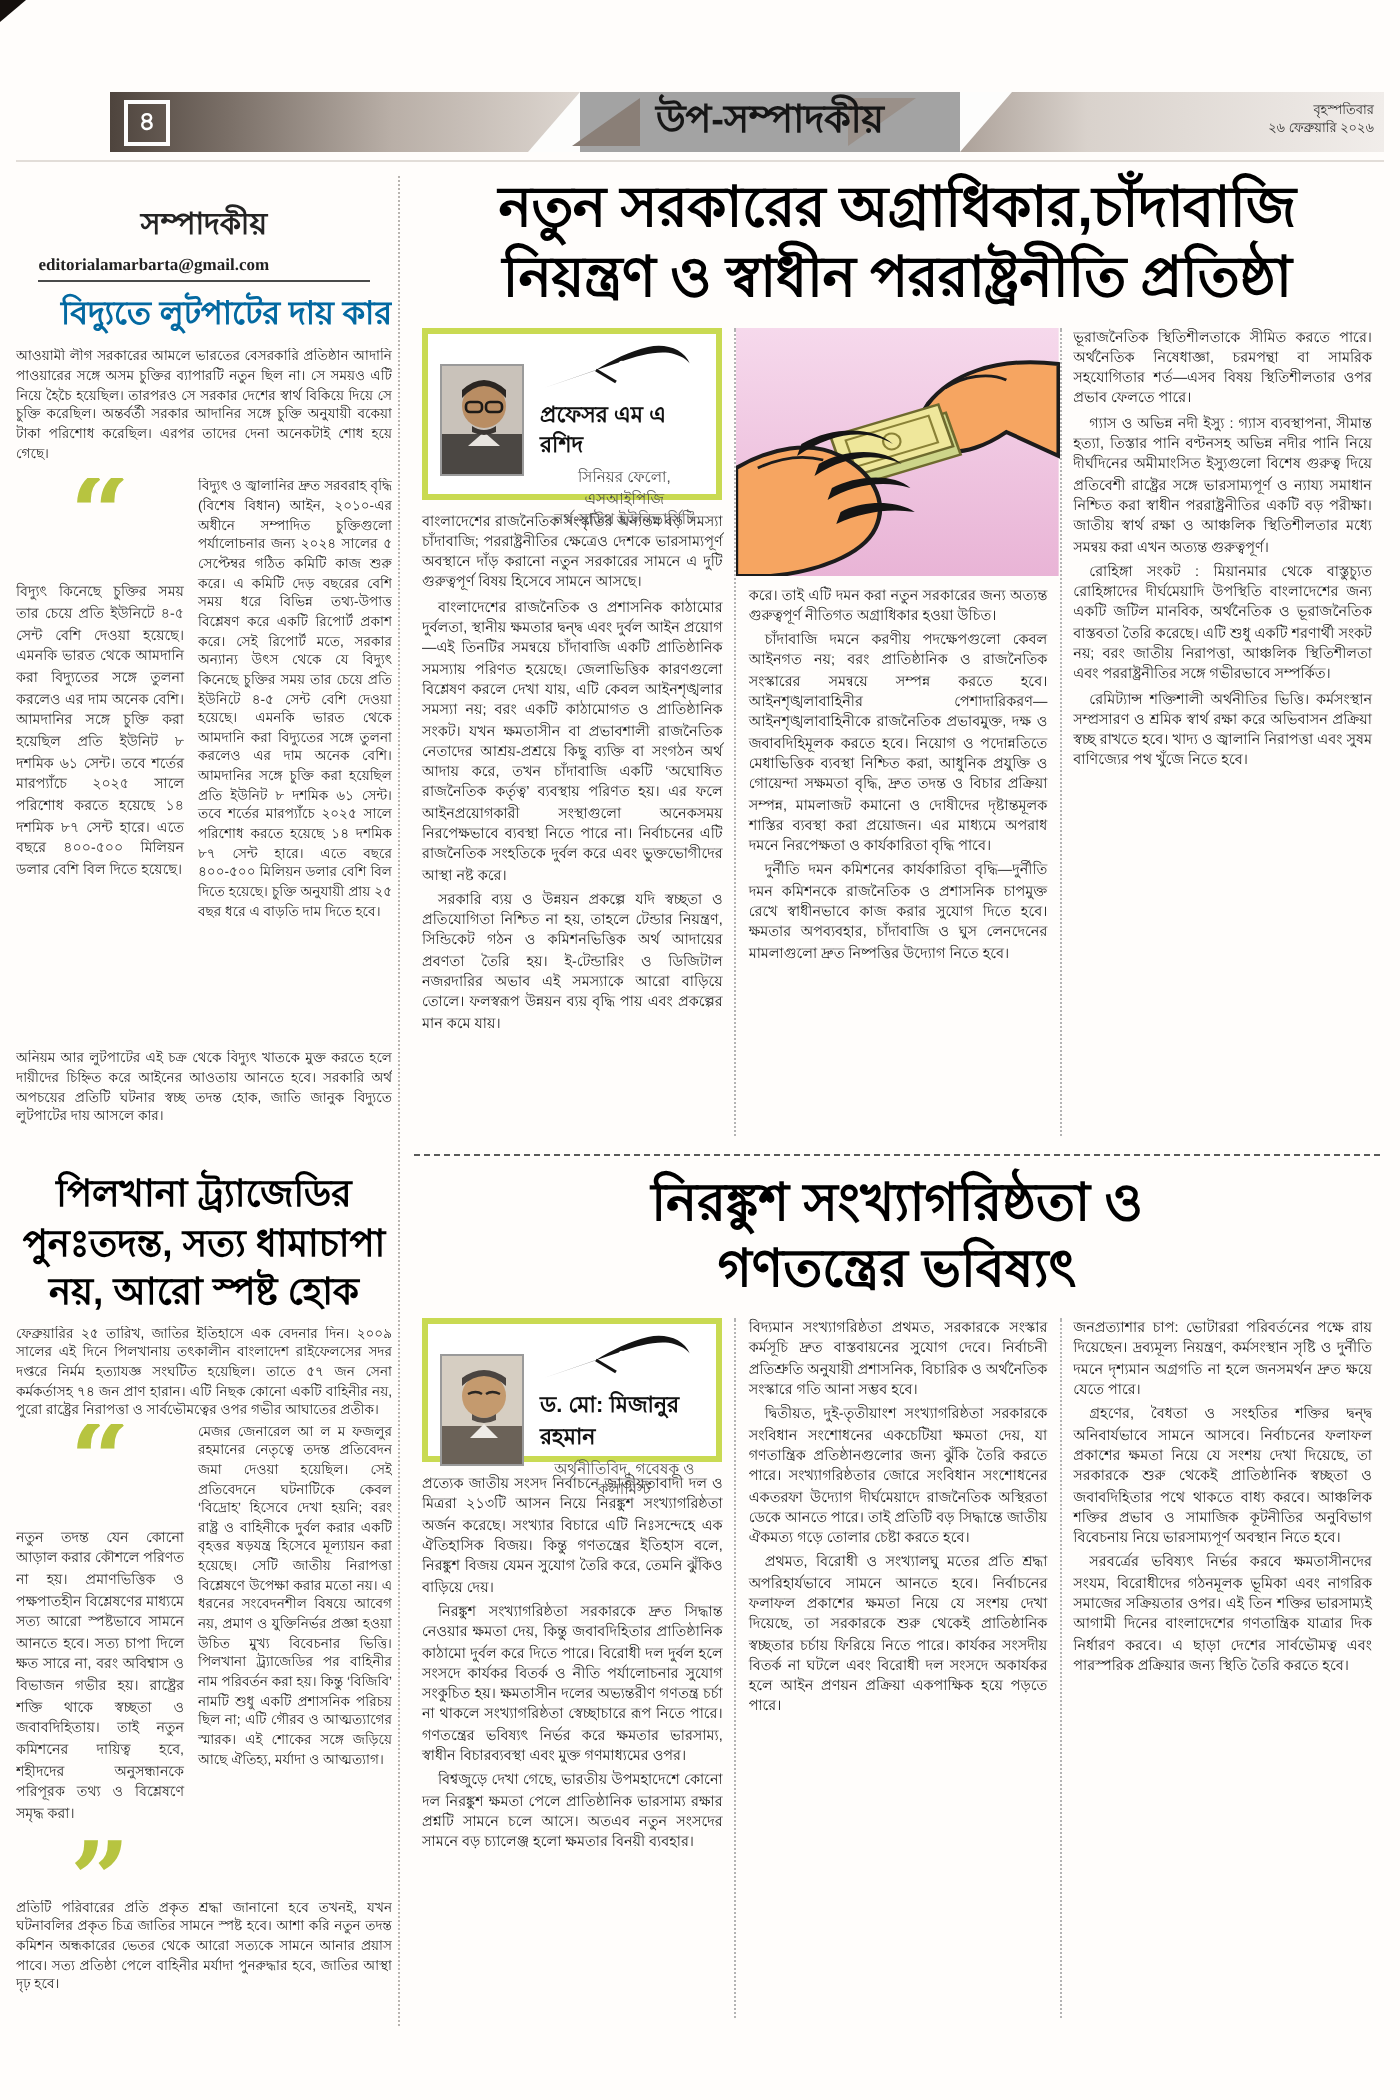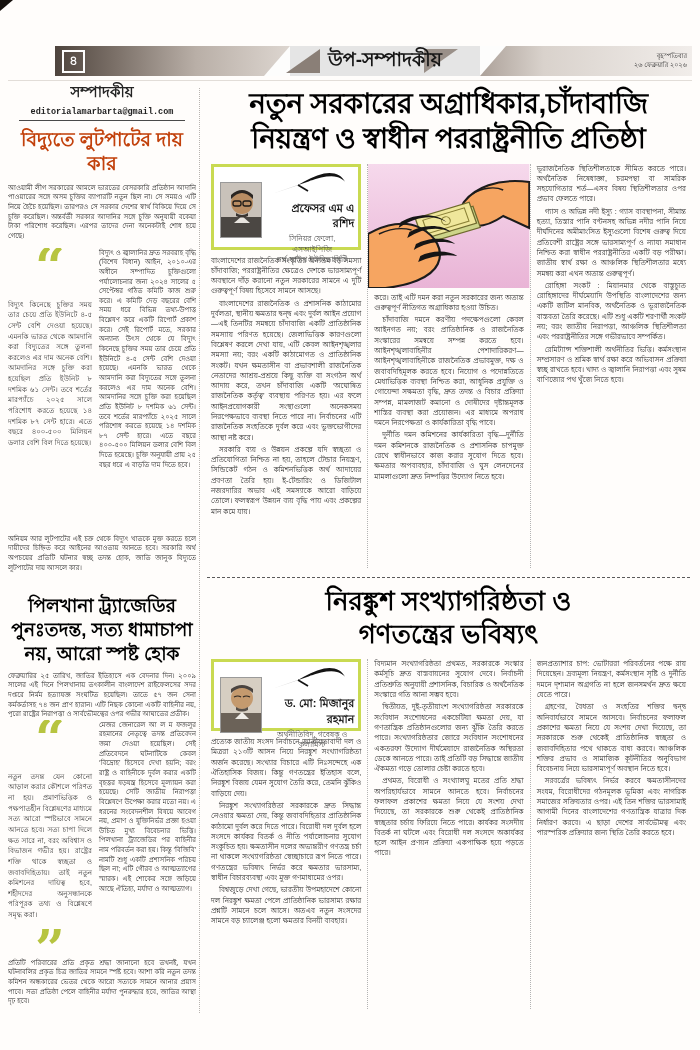--- a/index.html
+++ b/index.html
@@ -8,47 +8,47 @@
 
   .corner-mark { position:absolute; top:0; left:0; width:0; height:0;
     border-top:11px solid #15100d; border-right:13px solid transparent; }
 
   
   .topbar { position:absolute; top:46px; left:55px; width:637px; height:30px; display:flex; }
   .seg1 { width:235px; background:linear-gradient(90deg,#4e443d 0%,#7a6f67 25%,#b9afa7 60%,#ddd6d0 100%);
           display:flex; align-items:center; }
   .pagenum { width:23px; height:23px; margin-left:7px; border:2px solid #fdfdfd;
              color:#fff; font-size:13px; font-weight:bold; display:flex; align-items:center; justify-content:center; }
-  .seg2 { width:190px; background:#e5e5e5; position:relative; display:flex; align-items:center; justify-content:center; }
+  .seg2 { width:190px; background:#a3a3a3; position:relative; display:flex; align-items:center; justify-content:center; }
   .seg2::before { content:""; position:absolute; left:-26px; top:0; width:0; height:0;
                   border-bottom:30px solid #fdfdfc; border-left:26px solid transparent; }
   .seg2::after  { content:""; position:absolute; right:-26px; top:0; width:0; height:0;
                   border-top:30px solid #fdfdfc; border-right:26px solid transparent; }
   .fold-l { position:absolute; left:-4px; top:3px; width:0; height:0;
             border-bottom:24px solid #8a7f77; border-left:34px solid transparent; }
   .fold-r { position:absolute; right:22px; top:3px; width:0; height:0;
             border-top:24px solid #9a9089; border-right:34px solid transparent; }
   .banner-title { font-size:19px; font-weight:bold; color:#161616; position:relative; z-index:2; letter-spacing:0; }
   .seg3 { flex:1; background:linear-gradient(90deg,#aca199 0%,#d9d2cc 30%,#f1edea 100%);
           display:flex; align-items:center; justify-content:flex-end; }
   .dateblock { text-align:right; font-size:6.5px; line-height:1.35; color:#2a2a2a; margin-right:5px; }
   .masthead { position:relative; background:linear-gradient(#fbfaf9,#e7e2dd); color:#0a0a0a;
               font-weight:bold; font-size:17px; padding:3px 9px 4px; letter-spacing:.2px; }
   .reddot { position:absolute; left:34px; bottom:4px; width:3px; height:3px; background:#c2201d; border-radius:50%; }
 
   .header-rule { position:absolute; top:80px; left:8px; width:684px; border-top:1px solid #e2ddd8; }
   .vdiv { position:absolute; left:199px; top:88px; height:925px; border-left:1px dotted #b8b4b0; }
 
   
-  .leftcol { position:absolute; left:8px; top:80px; width:188px; height:926px; overflow:hidden; }
+  .leftcol { position:absolute; left:8px; top:100px; width:188px; height:926px; overflow:hidden; }
   .ed-section { text-align:center; font-size:15px; font-weight:bold; color:#242424; }
-  .ed-mail { display:block; text-align:center; font-size:8.5px; font-weight:bold;
-             font-family:Liberation Mono, monospace; color:#222;
+  .ed-mail { display:block; font-size:8.5px; font-weight:bold;
+             font-family:Liberation Serif, serif; color:#222;
              border-bottom:1.5px solid #4a4a4a; padding-bottom:3px; width:88%; margin:2px auto 7px; }
-  .ed-h1 { font-size:19px; font-weight:bold; text-align:center; line-height:1.28; margin-bottom:6px; color:#c2410c; }
+  .ed-h1 { font-size:16px; font-weight:bold; text-align:right; line-height:1.28; margin-bottom:6px; color:#0369a1; }
   .ed-h2 { font-size:18.5px; font-weight:bold; text-align:center; line-height:1.3; margin:8px 0 5px; color:#000; }
   .ed-body { font-size:6.8px; line-height:1.42; text-align:justify; color:#1d1d1d; }
   .block-clip { overflow:hidden; }
   .twocol { display:flex; gap:7px; margin-top:3px; }
   .twocol .qside { width:84px; }
   .twocol .tside { flex:1; }
   .qmark { color:#b7c440; font-family:"DejaVu Serif", serif; font-weight:bold;
            font-size:52px; line-height:.72; text-align:center; height:36px; }
   .qmark.end { height:30px; line-height:1; margin-top:2px; }
   .qtext { font-size:7.1px; line-height:1.5; text-align:justify; color:#2e2e2e; margin-top:16px; }
@@ -63,21 +63,21 @@
   .art-row .c p { margin-bottom:2px; }
   .art-row .c p + p { text-indent:8px; }
   .row1 { height:404px; overflow:hidden; }
   .row2 { height:350px; overflow:hidden; }
   .art-sep { border-top:1px dashed #5a5a5a; margin:9px 2px 7px; }
 
   
   .bybox { border:3px solid #c9da52; background:#fff; position:relative; height:86px; margin-bottom:6px; padding:4px; }
   .bybox .photo { position:absolute; left:6px; top:15px; width:42px; height:56px; border:1px solid #9a9a9a; overflow:hidden; }
   .bybox .pen { position:absolute; right:12px; top:4px; width:78px; height:26px; }
-  .byname { margin-left:52px; margin-top:30px; text-align:right; font-weight:bold; font-size:11px; color:#111; }
+  .byname { margin-left:52px; margin-top:30px; text-align:left; font-weight:bold; font-size:11px; color:#111; }
   .byrole { margin-left:52px; text-align:center; font-size:7.6px; color:#4e4e4e; line-height:1.4; margin-top:2px; }
 
   .illus { height:124px; margin:0 -6px 5px; }
   .illus svg { width:100%; height:100%; display:block; }
 
   .subhead { font-weight:normal; }
 </style>
 </head>
 <body>
 

